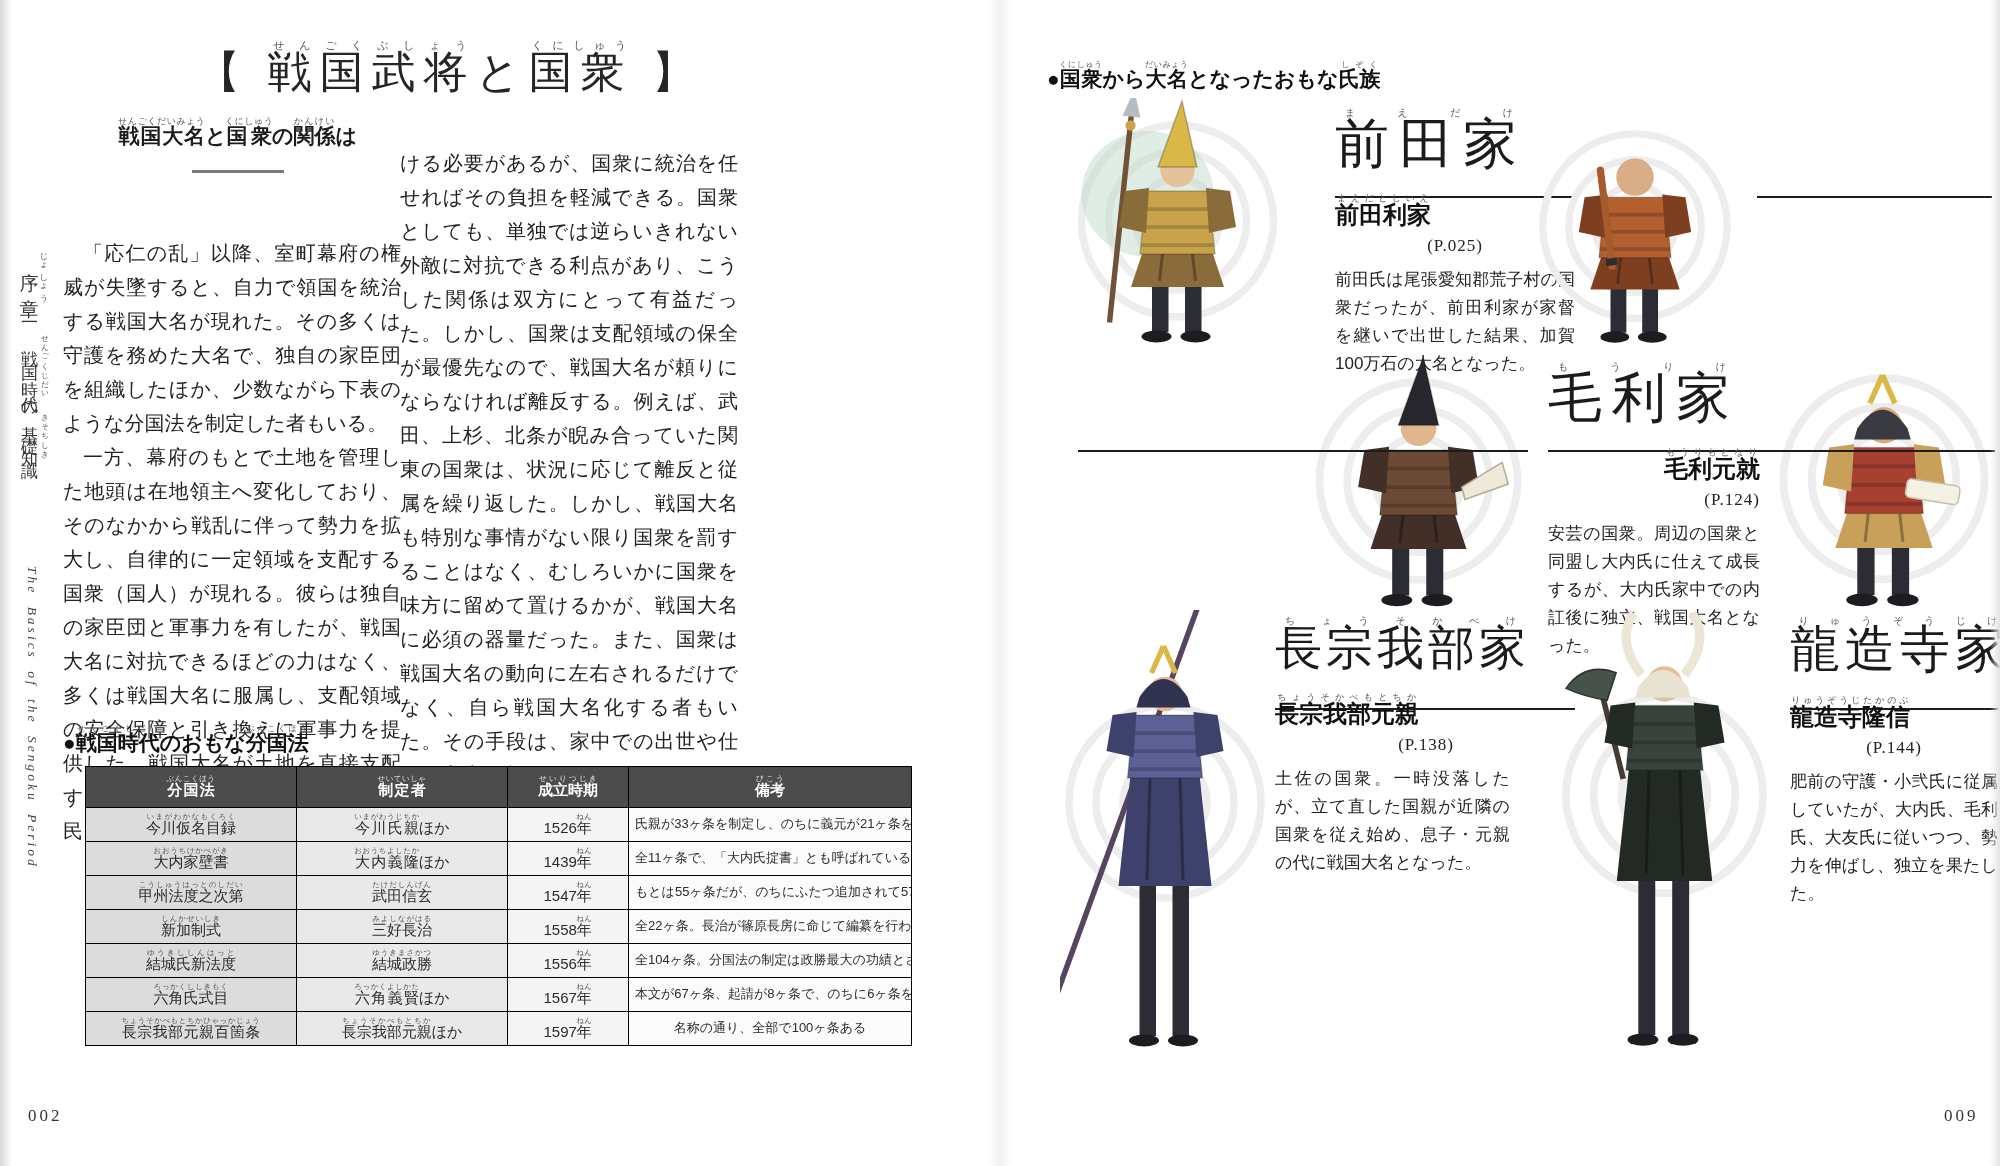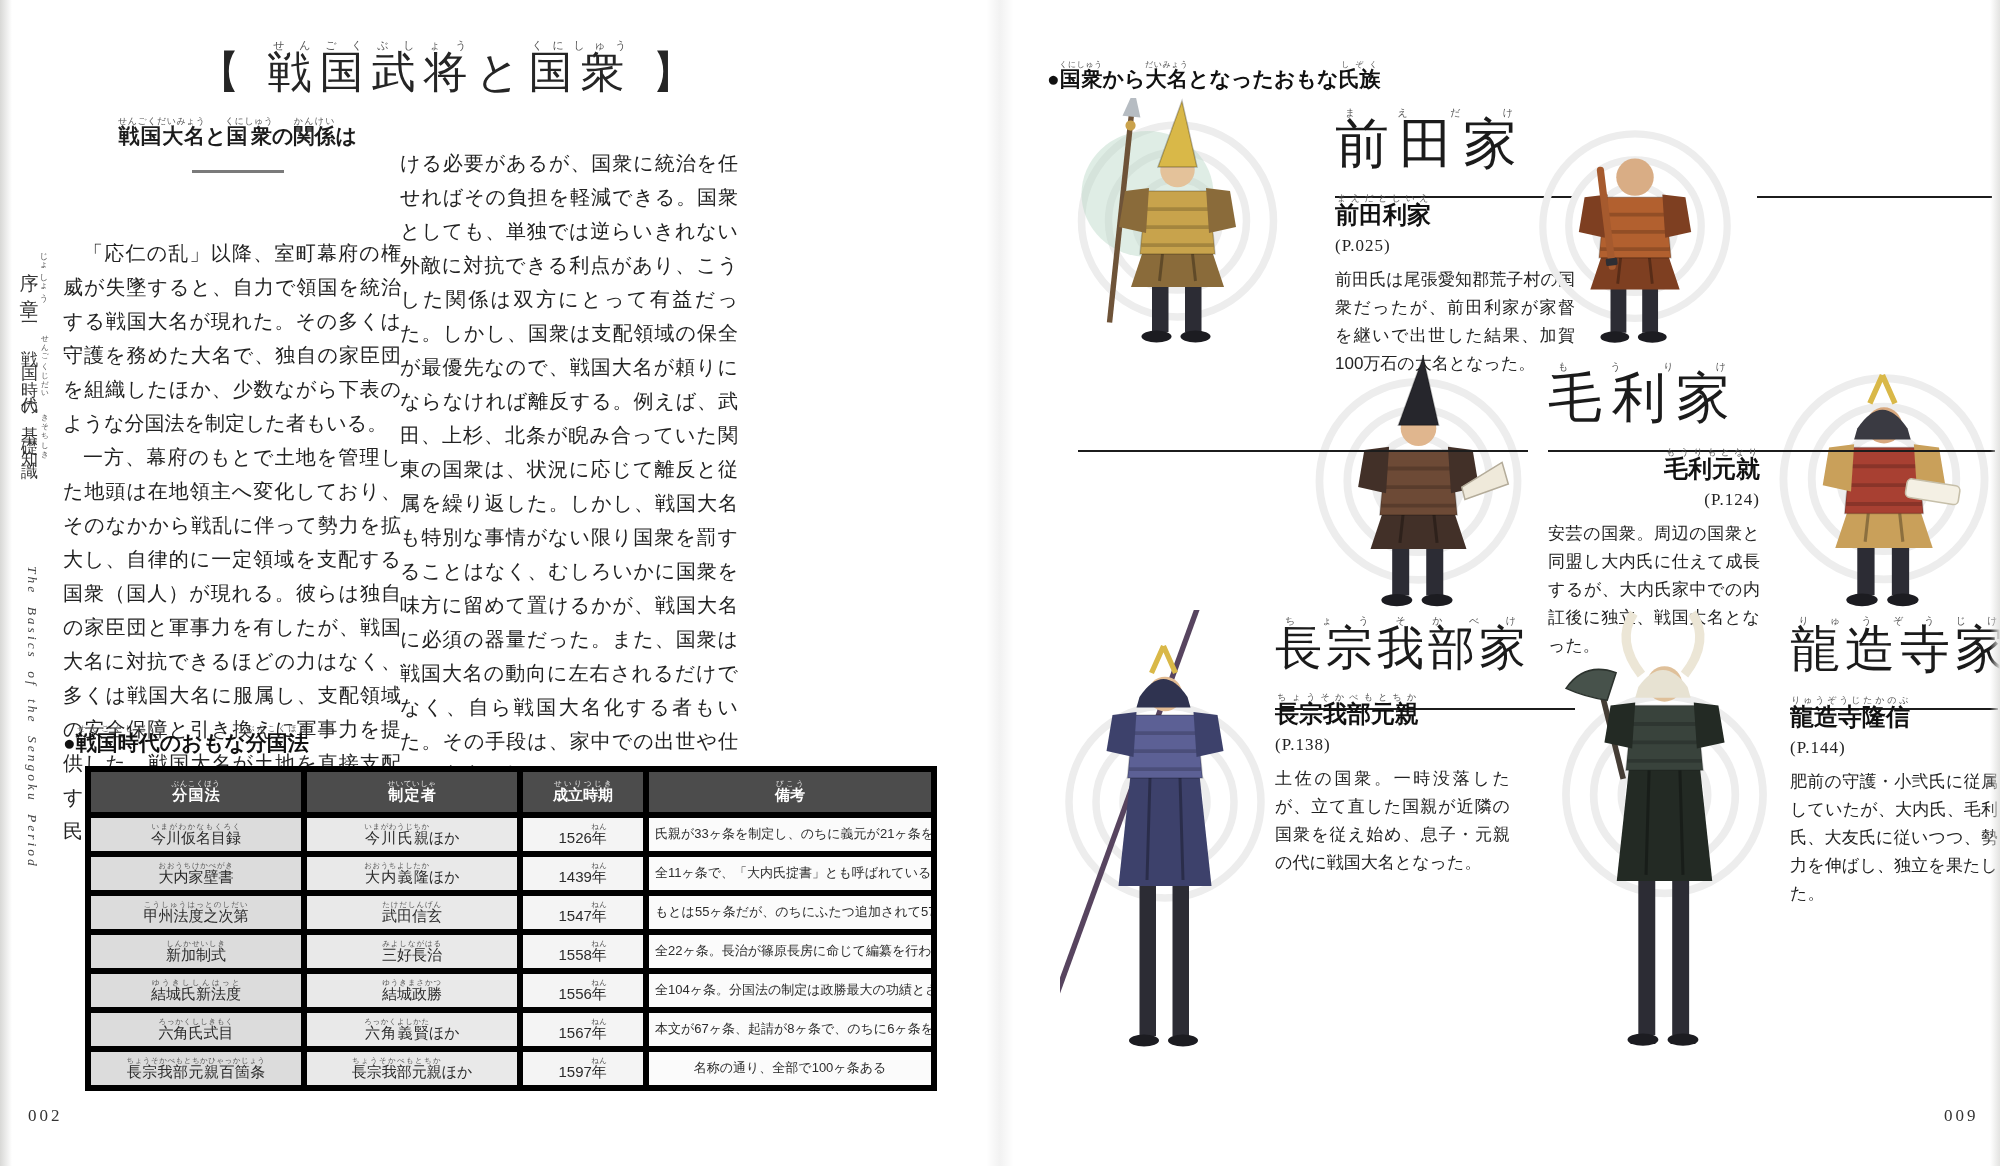--- a/index.html
+++ b/index.html
@@ -37,21 +37,21 @@
   .col{position:absolute;width:338px;font-size:20px;line-height:34px;text-align:justify;color:#222;}
   .col p{margin:0;}
   .col p.indent{text-indent:1em;}
   .col1{left:63px;top:236px;}
   .col2{left:400px;top:146px;}
 
   .table-head{position:absolute;left:63px;top:724px;font-size:21px;font-weight:bold;color:#111;}
   .table-head rt{font-size:8px;}
   table.bunkoku{position:absolute;left:85px;top:766px;border-collapse:collapse;table-layout:fixed;
                 width:790px;font-size:15px;}
-  table.bunkoku th,table.bunkoku td{border:6px solid #000000;padding:0 6px;overflow:hidden;}
+  table.bunkoku th,table.bunkoku td{border:1px solid #000000;padding:0 6px;overflow:hidden;}
   table.bunkoku th{background:#4c4c4c;color:#fff;font-weight:bold;height:40px;font-size:15px;}
   table.bunkoku th rt{color:#e8e8e8;font-size:7.5px;}
   table.bunkoku td{height:33px;text-align:center;line-height:1.15;}
   table.bunkoku td rt{font-size:7.5px;}
   td.cl1{background:#dcdcdc;width:198px;}
   td.cl2{background:#e9e9e9;width:198px;}
   td.cl3{background:#f4f4f4;width:108px;}
   td.cl4{background:#fbfbfb;width:270px;text-align:left;font-size:13px;white-space:nowrap;padding-left:10px;}
   th.cw1{width:198px;}th.cw2{width:198px;}th.cw3{width:108px;}th.cw4{width:270px;}
 
@@ -67,21 +67,21 @@
   .clan{position:absolute;}
   .clan .fig{position:absolute;}
   .clan .fig svg{width:100%;height:100%;display:block;}
   .clan .txt{position:absolute;}
   .clan-name{margin:0;font-family:"Liberation Serif",serif;font-weight:normal;color:#1b1b1b;
              font-size:54px;letter-spacing:10px;line-height:1.18;white-space:nowrap;}
   .clan-name rt{font-size:10px;letter-spacing:4px;}
   .rule{position:absolute;height:2px;background:#1c1c1c;}
   .leader{font-size:24px;font-weight:bold;color:#111;margin-top:16px;white-space:nowrap;}
   .leader rt{font-size:9px;}
-  .pref{font-family:"Liberation Serif",serif;font-size:17px;letter-spacing:1px;margin-top:5px;color:#222;}
+  .pref{font-family:"Liberation Serif",serif;font-size:17px;letter-spacing:1px;margin-top:5px;color:#222;text-align:center;}
   .desc{font-size:17px;line-height:28px;text-align:justify;margin:10px 0 0;color:#222;}
   .ar .leader,.ar .pref{text-align:right;}
 
   .c0{left:1050px;top:92px;width:530px;height:262px;}
   .c0 .fig{left:10px;top:6px;width:235px;height:252px;}
   .c0 .txt{left:285px;top:16px;width:240px;}
   .c0 .rule{left:285px;top:104px;width:240px;}
   .c1{left:1525px;top:92px;width:470px;height:262px;}
   .c1 .fig{left:0;top:16px;width:220px;height:242px;}
   .c1 .txt{left:232px;top:16px;width:235px;}

